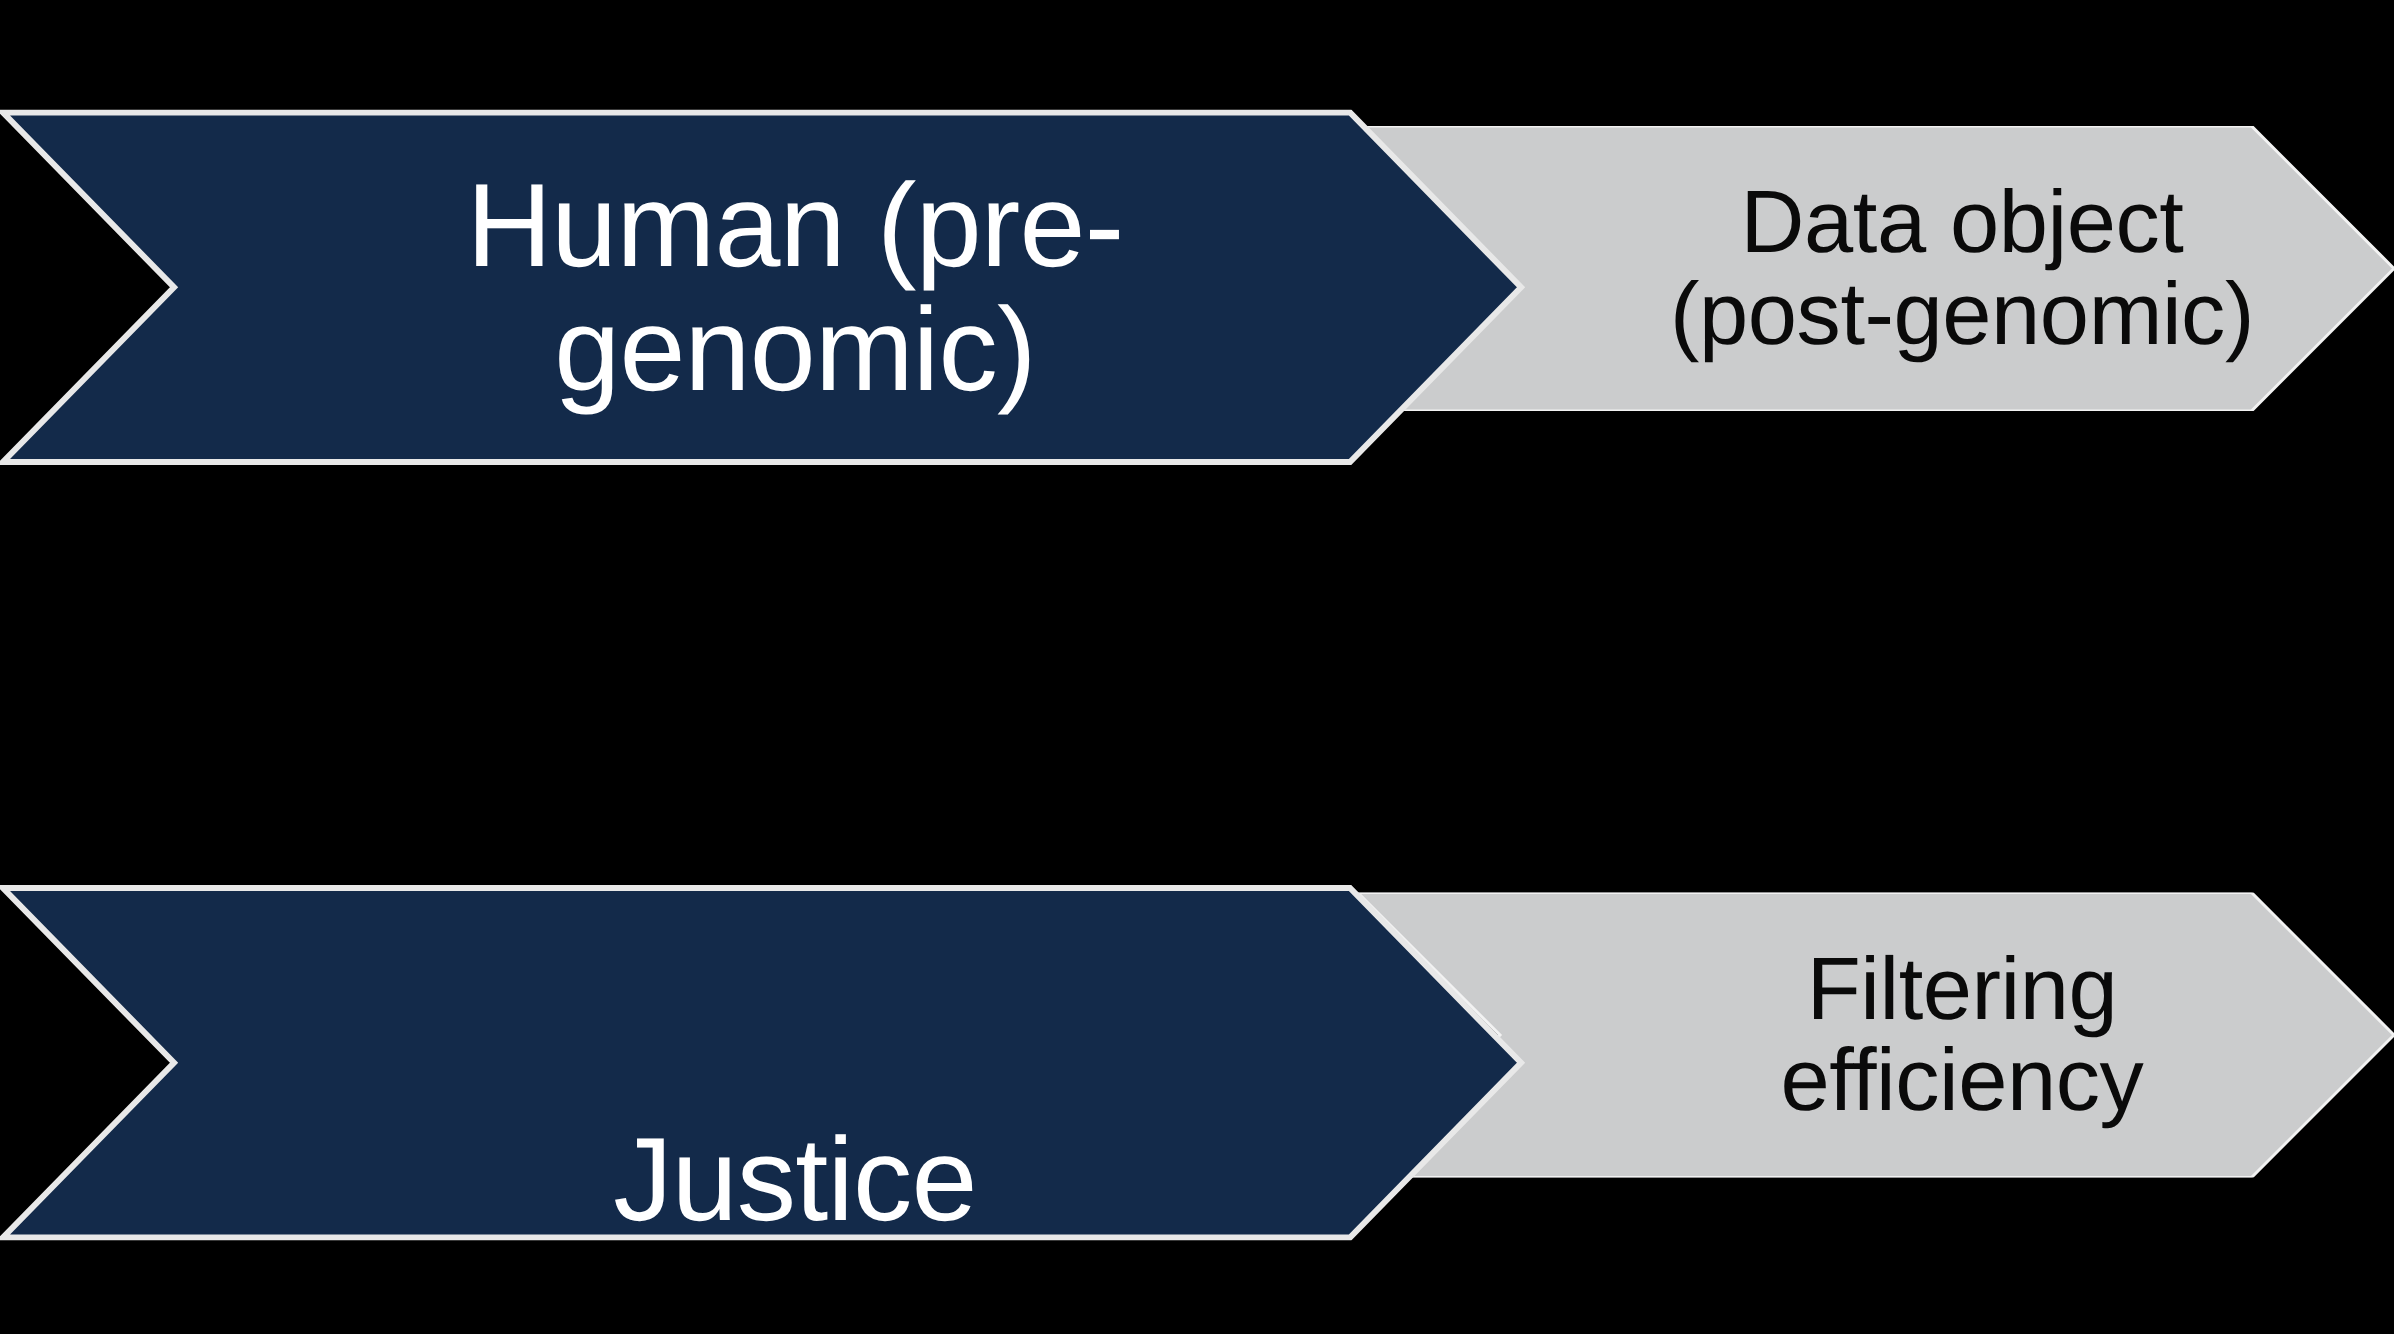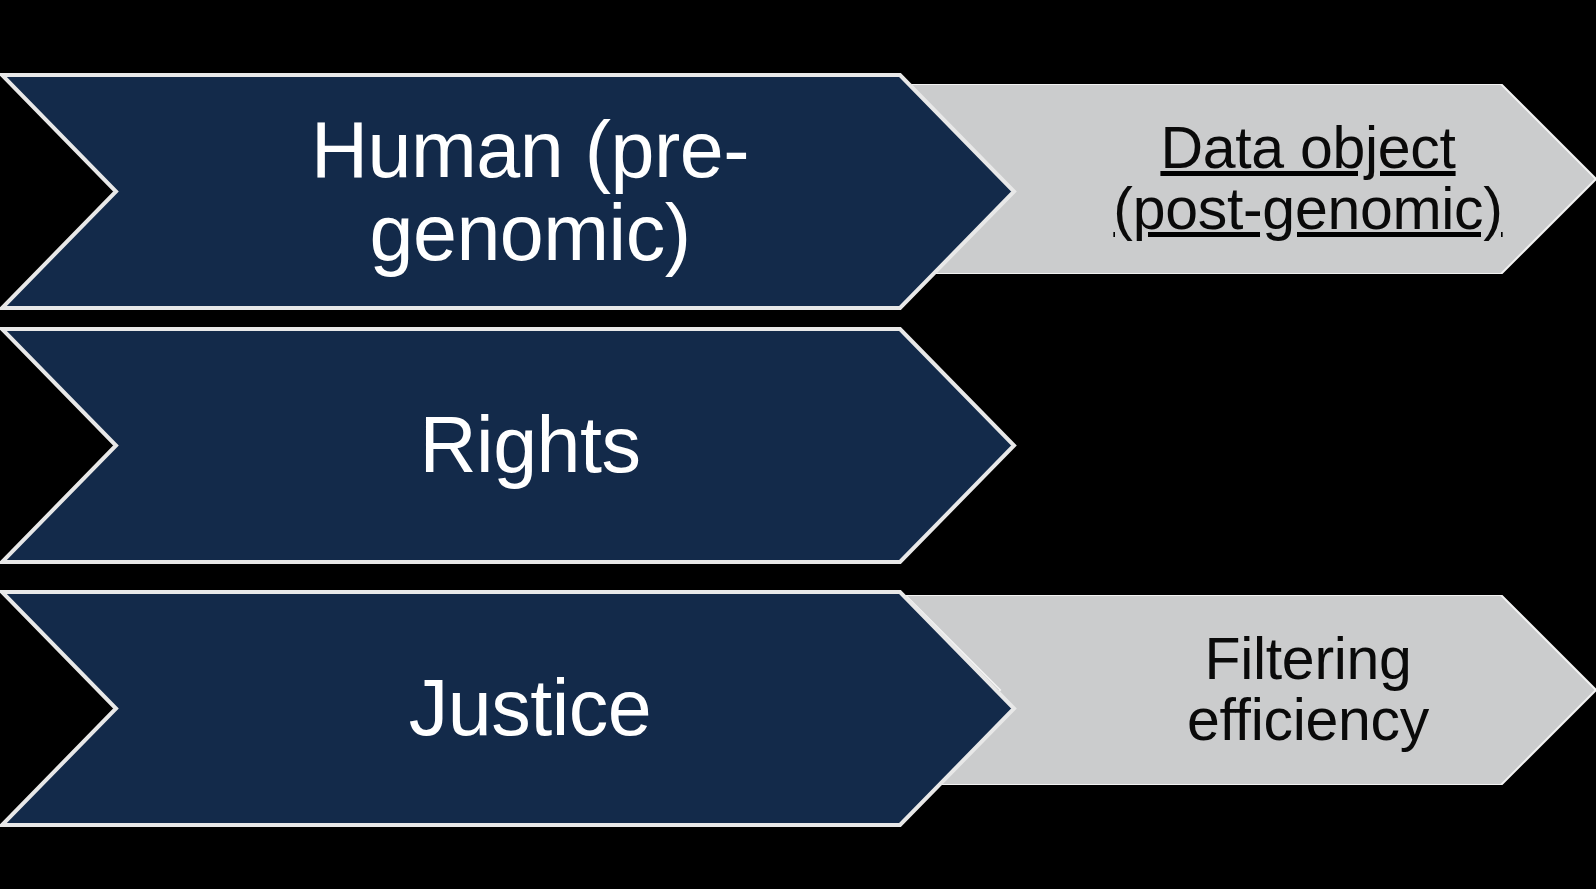--- a/index.html
+++ b/index.html
@@ -74,23 +74,23 @@
     letter-spacing: -0.3px;
   }
 
   
   #row-1 { top: 0px; height: 300px; }
   #row-2 { top: 264px; height: 300px; }
   #row-3 { top: 527px; height: 300px; }
 
   .chev-navy.r1 { top: 73px; }
   .chev-navy.r2 { top: 63px; }
-  .chev-navy.r3 { top: 63px; }
+  .chev-navy.r3 { top: 63px; align-items: flex-end; }
 
-  .chev-gray.r1 { top: 84px; text-decoration: underline; }
+  .chev-gray.r1 { top: 84px; }
   .chev-gray.r2 { top: 84px; }
   .chev-gray.r3 { top: 68px; }
 </style>
 </head>
 <body>
 
 <div id="stage">
 
   <div class="row" id="row-1">
 
@@ -108,26 +108,20 @@
       </svg>
       <div class="label">Human (pre-
 genomic)</div>
     </div>
 
   </div>
 
   <div class="row" id="row-2">
 
 
-    <div class="chevron chev-navy r2">
-      <svg class="svg-layer" viewBox="0 0 1020 237" preserveAspectRatio="none">
-        <polygon points="2,2 900,2 1014,118.5 900,235 2,235 116,118.5" fill="#132a4a" stroke="#e8e8e8" stroke-width="4"></polygon>
-      </svg>
-      <div class="label">Rights</div>
-    </div>
 
   </div>
 
   <div class="row" id="row-3">
 
     <div class="chevron chev-gray r3">
       <svg class="svg-layer" viewBox="0 0 691 190" preserveAspectRatio="none">
         <polygon points="0,0 596,0 691,95 596,190 0,190 95,95" fill="#cbcccd" stroke="#f2f2f2" stroke-width="2"></polygon>
       </svg>
       <div class="label">Filtering

